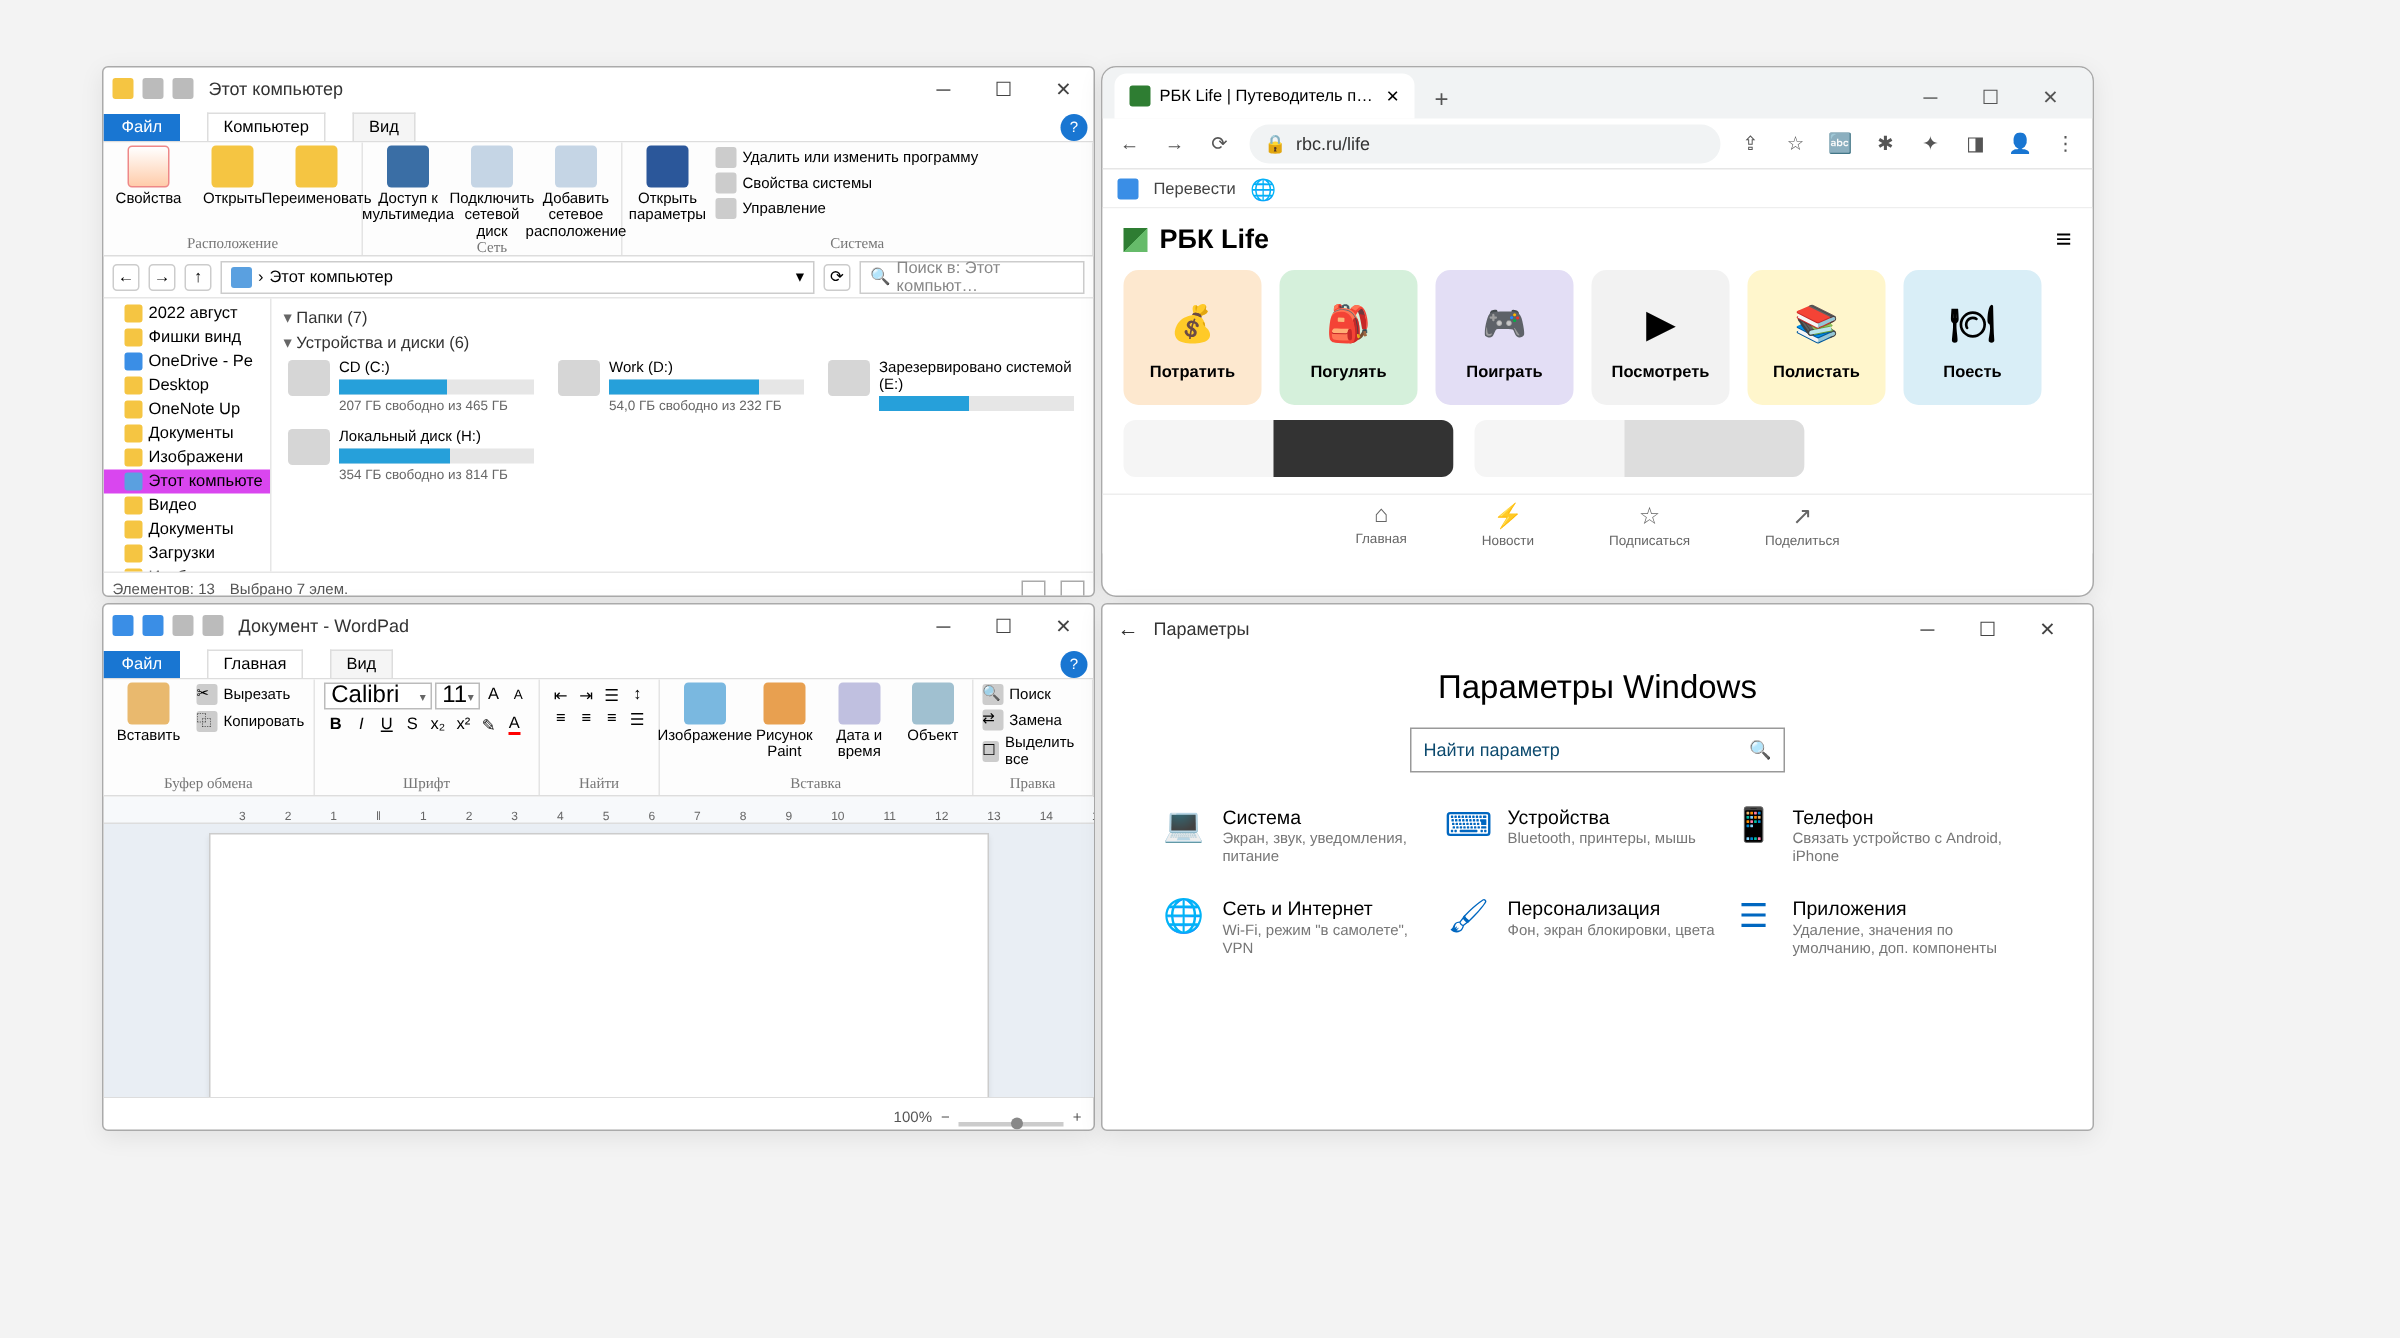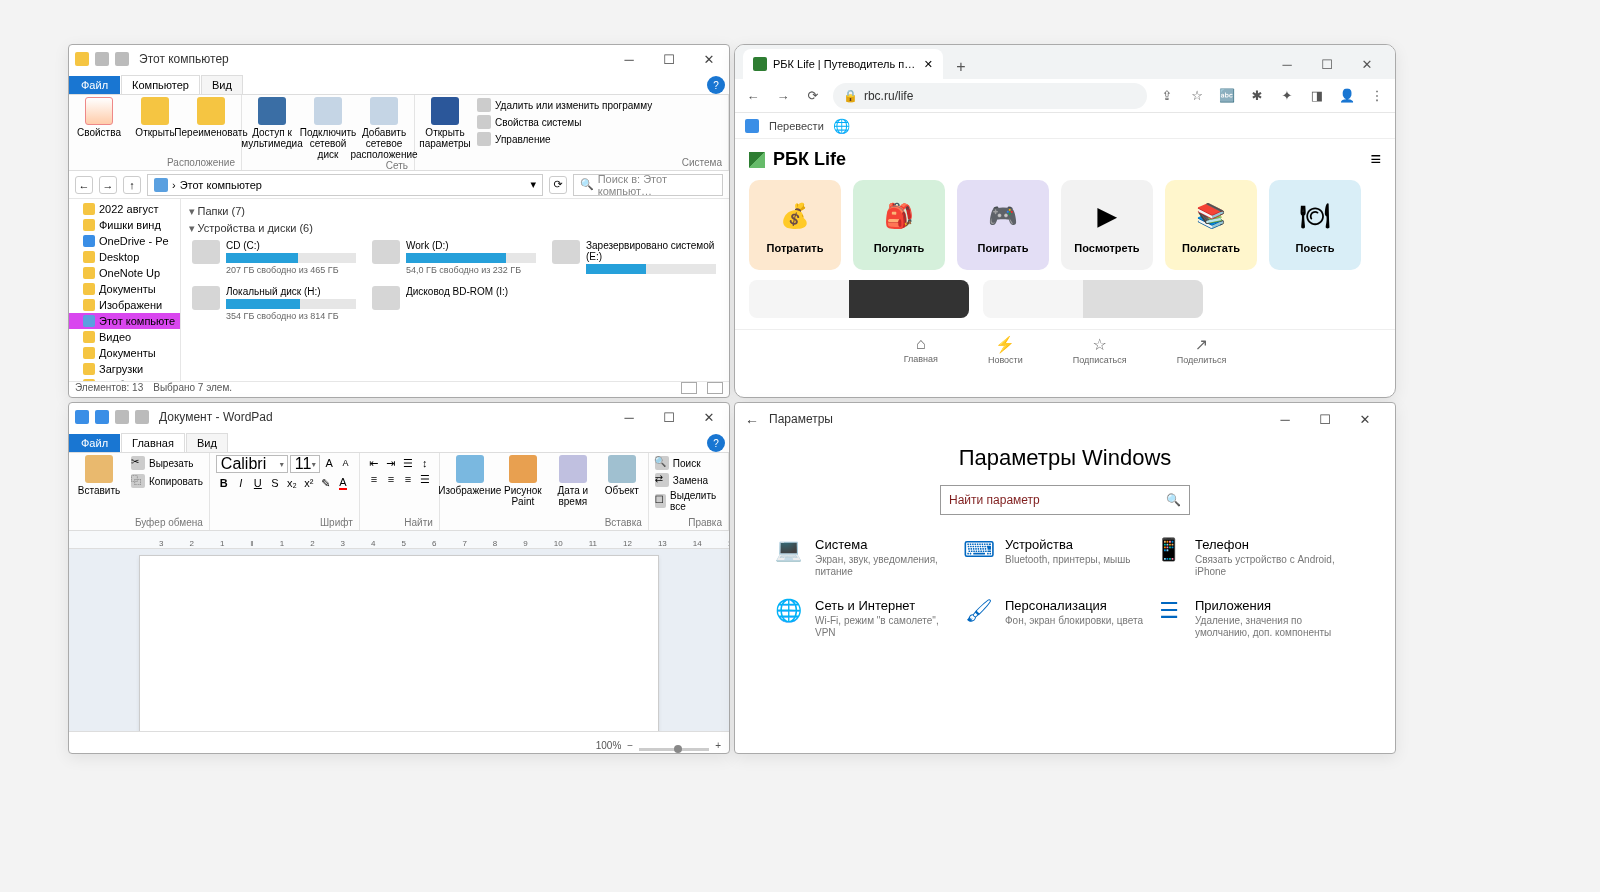--- a/index.html
+++ b/index.html
@@ -9,31 +9,31 @@
 
 #explorer { left: 68px; top: 44px; width: 662px; height: 354px; border-radius: 4px; }
 .titlebar { height: 28px; display: flex; align-items: center; font-size: 12px; color: #333; }
 .titlebar .qat { display: flex; gap: 6px; padding: 0 6px; }
 .titlebar .qat span { width: 14px; height: 14px; display: inline-block; }
 .titlebar .title { flex: 1; padding-left: 4px; }
 .winbtns { display: flex; }
 .winbtns div { width: 40px; height: 28px; display: flex; align-items: center; justify-content: center; font-size: 13px; color: #444; cursor: pointer; }
 .ribbon-tabs { display: flex; height: 22px; font-size: 11px; border-bottom: 1px solid #ddd; align-items: flex-end; }
 .ribbon-tabs .filetab { background: #1976d2; color: #fff; padding: 3px 12px; }
-.ribbon-tabs .tab { padding: 3px 10px; background: #f5f5f5; border: 1px solid #ddd; border-bottom: none; margin-left: 1px; text-align: right; }
+.ribbon-tabs .tab { padding: 3px 10px; background: #f5f5f5; border: 1px solid #ddd; border-bottom: none; margin-left: 18px; text-align: right; }
 .ribbon-tabs .tab.active { background: #fff; }
 .ribbon-tabs .help { margin-left: auto; width: 18px; height: 18px; border-radius: 50%; background: #1976d2; color: #fff; font-size: 10px; display: flex; align-items: center; justify-content: center; margin-right: 4px; }
 .ribbon { height: 76px; display: flex; font-size: 10px; border-bottom: 1px solid #ddd; background: #fdfdfd; }
 .ribbon-group { border-right: 1px solid #e4e4e4; padding: 2px 6px; display: flex; flex-direction: column; justify-content: space-between; min-width: 60px; }
 .ribbon-group .items { display: flex; gap: 8px; }
 .ribbon-btn { display: flex; flex-direction: column; align-items: center; text-align: center; width: 48px; font-size: 10px; line-height: 11px; cursor: pointer; }
 .ribbon-btn .icon { width: 28px; height: 28px; background: #ddd; border-radius: 3px; margin-bottom: 2px; }
 .ribbon-small { font-size: 10px; padding: 1px 0; cursor: pointer; display: flex; align-items: center; gap: 4px; }
 .ribbon-small .sicon { width: 14px; height: 14px; background: #ccc; border-radius: 2px; }
-.ribbon-group .glabel { text-align: right; color: #777; font-size: 10px; }
+.ribbon-group .glabel { text-align: center; color: #777; font-size: 10px; font-family: Liberation Serif, serif; }
 .addr { height: 28px; display: flex; align-items: center; gap: 6px; padding: 0 6px; border-bottom: 1px solid #e6e6e6; font-size: 11px; }
 .addr .navbtn { width: 18px; height: 18px; border: 1px solid #ccc; border-radius: 3px; display: flex; align-items: center; justify-content: center; cursor: pointer; }
 .addr .path { flex: 1; border: 1px solid #ccc; height: 22px; display: flex; align-items: center; padding: 0 6px; gap: 4px; }
 .addr .search { width: 150px; border: 1px solid #ccc; height: 22px; padding: 0 6px; color: #888; display: flex; align-items: center; gap: 4px; }
 .explorer-body { display: flex; height: 182px; font-size: 11px; }
 .tree { width: 112px; border-right: 1px solid #e6e6e6; overflow: hidden; padding: 2px 0; }
 .tree-item { padding: 2px 4px 2px 14px; white-space: nowrap; overflow: hidden; text-overflow: ellipsis; cursor: pointer; display: flex; align-items: center; gap: 4px; }
 .tree-item.sel { background: #d946ef; }
 .tree-item .ticon { width: 12px; height: 12px; background: #f5c542; border-radius: 2px; flex-shrink: 0; }
 .tree-item .ticon.blue { background: #3a8ee6; }
@@ -42,21 +42,21 @@
 .section-hdr { color: #333; padding: 2px 0; font-size: 11px; cursor: pointer; }
 .section-hdr::before { content: "▾ "; color: #666; }
 .drives { display: flex; flex-wrap: wrap; gap: 4px 10px; }
 .drive { width: 170px; display: flex; gap: 6px; align-items: flex-start; padding: 3px; cursor: pointer; }
 .drive .dicon { width: 28px; height: 24px; background: #d6d6d6; border-radius: 3px; flex-shrink: 0; position: relative; }
 .drive .dinfo { flex: 1; font-size: 10px; }
 .drive .dname { color: #000; }
 .drive .bar { height: 10px; background: #e6e6e6; margin: 2px 0; position: relative; }
 .drive .bar .fill { position: absolute; left: 0; top: 0; bottom: 0; background: #26a0da; }
 .drive .dfree { color: #666; font-size: 9px; }
-.statusbar { height: 18px; border-top: 1px solid #e6e6e6; font-size: 10px; color: #555; display: flex; align-items: flex-start; padding: 0 6px; gap: 10px; }
+.statusbar { height: 18px; border-top: 1px solid #e6e6e6; font-size: 10px; color: #555; display: flex; align-items: flex-end; padding: 0 6px; gap: 10px; }
 .statusbar .spacer { flex: 1; }
 .statusbar .viewbtn { width: 16px; height: 12px; border: 1px solid #aaa; cursor: pointer; }
 
 
 #wordpad { left: 68px; top: 402px; width: 662px; height: 352px; border-radius: 4px; }
 #wordpad .ribbon { height: 78px; }
 .wp-doc { background: #e9eef4; height: 200px; overflow: auto; position: relative; }
 .ruler { height: 18px; background: #f7f9fb; font-size: 8px; color: #666; display: flex; align-items: flex-end; padding-left: 90px; gap: 26px; border-bottom: 1px solid #ddd; }
 .page { background: #fff; margin: 6px auto 0; width: 520px; height: 300px; border: 1px solid #ccc; box-shadow: 0 2px 4px rgba(0,0,0,0.08); }
 .wp-status { height: 20px; border-top: 1px solid #ddd; font-size: 10px; display: flex; align-items: flex-end; justify-content: flex-end; padding: 0 8px; gap: 6px; color: #555; }
@@ -97,21 +97,21 @@
 .article { width: 220px; height: 38px; background: #f5f5f5; border-radius: 8px; position: relative; overflow: hidden; }
 .article .aimg { position: absolute; right: 0; top: 0; width: 120px; height: 100%; background: #333; }
 
 
 #settings { left: 734px; top: 402px; width: 662px; height: 352px; border-radius: 4px; }
 .settings-hdr { height: 32px; display: flex; align-items: center; padding: 0 10px; font-size: 12px; color: #333; }
 .settings-hdr .back { font-size: 14px; margin-right: 10px; cursor: pointer; }
 .settings-hdr .spacer { flex: 1; }
 .settings-body { padding: 10px 0; text-align: center; }
 .settings-title { font-size: 22px; font-weight: 400; margin-bottom: 14px; }
-.settings-search { width: 250px; height: 30px; border: 1px solid #999; margin: 0 auto 22px; display: flex; align-items: center; padding: 0 8px; font-size: 12px; color: #7f1d1d; justify-content: space-between; }
+.settings-search { width: 250px; height: 30px; border: 1px solid #999; margin: 0 auto 22px; display: flex; align-items: center; padding: 0 8px; font-size: 12px; color: #0c4a6e; justify-content: space-between; }
 .cats { display: flex; flex-wrap: wrap; padding: 0 40px; gap: 20px 10px; text-align: left; }
 .cat { width: 180px; display: flex; gap: 12px; cursor: pointer; }
 .cat .cicon { width: 28px; height: 28px; color: #0067c0; font-size: 22px; flex-shrink: 0; display: flex; align-items: flex-start; justify-content: center; }
 .cat .ctitle { font-size: 13px; color: #000; }
 .cat .csub { font-size: 10px; color: #777; line-height: 12px; margin-top: 2px; }
 </style>
 </head>
 <body>
 
 <div class="window" id="explorer">
@@ -295,27 +295,20 @@
             </div>
           </div>
           <div class="drive">
             <div class="dicon"></div>
             <div class="dinfo">
               <div class="dname">Локальный диск (H:)</div>
               <div class="bar">
                 <div class="fill" style="width:57%"></div>
               </div>
               <div class="dfree">354 ГБ свободно из 814 ГБ</div>
-            </div>
-          </div>
-          <div class="drive">
-            <div class="dicon"></div>
-            <div class="dinfo">
-              <div class="dname">Дисковод BD-ROM (I:)</div>
-              <div class="dfree"></div>
             </div>
           </div>
         </div>
     </div>
   </div>
   <div class="statusbar">
     <span>Элементов: 13</span>
     <span>Выбрано 7 элем.</span>
     <span class="spacer"></span>
     <span class="viewbtn"></span>

